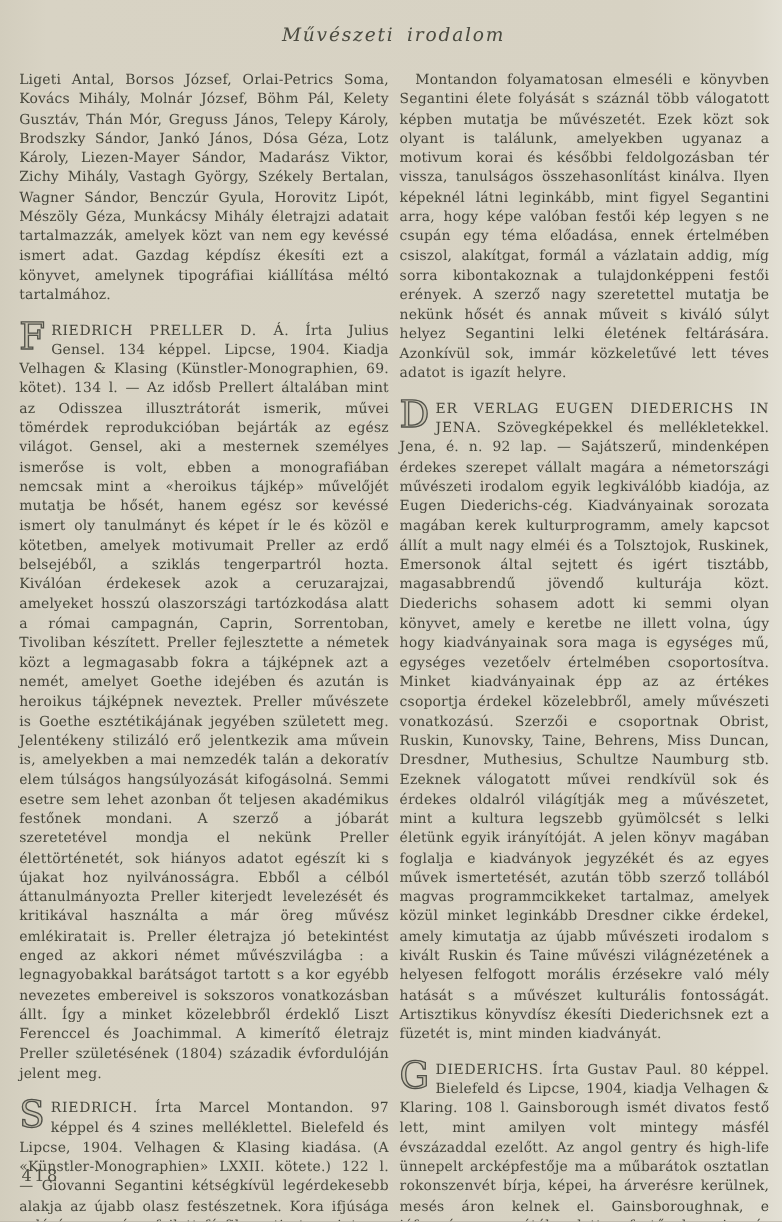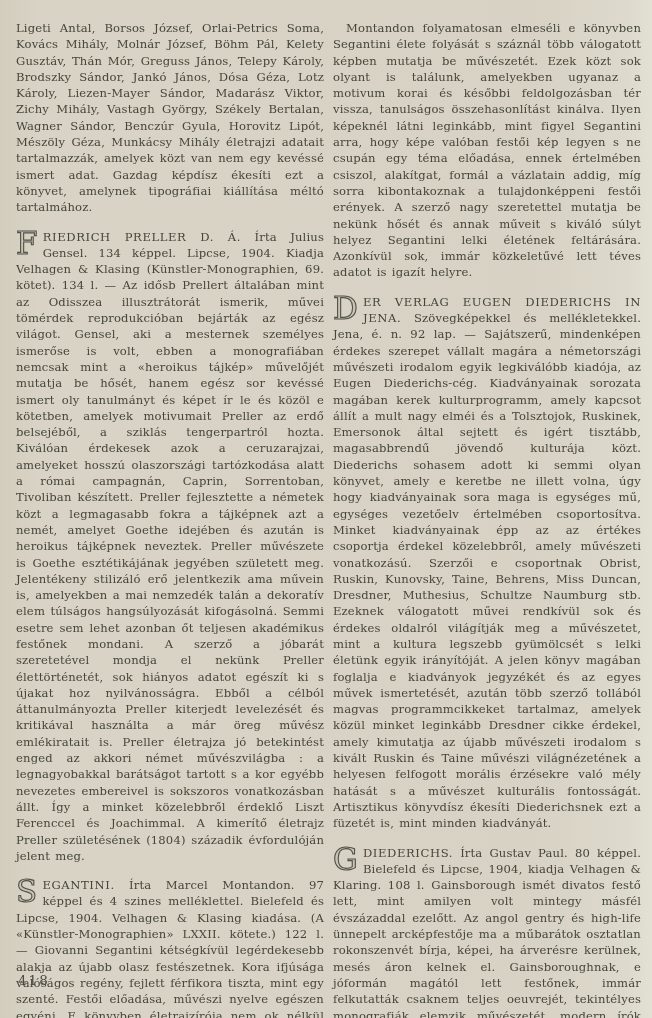--- a/index.html
+++ b/index.html
@@ -57,31 +57,32 @@
     font-size:13.5px;
     letter-spacing:2px;
     color:#4b4b40;
   }
 </style>
 </head>
 <body>
 
 <div class="page">
 
+  <div class="header">Művészeti irodalom</div>
 
   <div class="columns">
 
     <div class="col">
 
       <p class="para"><span>Ligeti Antal, Borsos József, Orlai-Petrics Soma, Kovács Mihály, Molnár József, Böhm Pál, Kelety Gusztáv, Thán Mór, Greguss János, Telepy Károly, Brodszky Sándor, Jankó János, Dósa Géza, Lotz Károly, Liezen-Mayer Sándor, Madarász Viktor, Zichy Mihály, Vastagh György, Székely Bertalan, Wagner Sándor, Benczúr Gyula, Horovitz Lipót, Mészöly Géza, Munkácsy Mihály életrajzi adatait tartalmazzák, amelyek közt van nem egy kevéssé ismert adat. Gazdag képdísz ékesíti ezt a könyvet, amelynek tipográfiai kiállítása méltó tartalmához.</span></p>
 
       <p class="para section"><span class="initial">F</span><span class="lead">RIEDRICH PRELLER D. Á.</span>
         <span>Írta Julius Gensel. 134 képpel. Lipcse, 1904. Kiadja Velhagen &amp; Klasing (Künstler-Monographien, 69. kötet). 134 l. — Az idősb Prellert általában mint az Odisszea illusztrátorát ismerik, művei tömérdek reprodukcióban bejárták az egész világot. Gensel, aki a mesternek személyes ismerőse is volt, ebben a monografiában nemcsak mint a «heroikus tájkép» művelőjét mutatja be hősét, hanem egész sor kevéssé ismert oly tanulmányt és képet ír le és közöl e kötetben, amelyek motivumait Preller az erdő belsejéből, a sziklás tengerpartról hozta. Kiválóan érdekesek azok a ceruzarajzai, amelyeket hosszú olaszországi tartózkodása alatt a római campagnán, Caprin, Sorrentoban, Tivoliban készített. Preller fejlesztette a németek közt a legmagasabb fokra a tájképnek azt a nemét, amelyet Goethe idejében és azután is heroikus tájképnek neveztek. Preller művészete is Goethe esztétikájának jegyében született meg. Jelentékeny stilizáló erő jelentkezik ama művein is, amelyekben a mai nemzedék talán a dekoratív elem túlságos hangsúlyozását kifogásolná. Semmi esetre sem lehet azonban őt teljesen akadémikus festőnek mondani. A szerző a jóbarát szeretetével mondja el nekünk Preller élettörténetét, sok hiányos adatot egészít ki s újakat hoz nyilvánosságra. Ebből a célból áttanulmányozta Preller kiterjedt levelezését és kritikával használta a már öreg művész emlékiratait is. Preller életrajza jó betekintést enged az akkori német művészvilágba : a legnagyobakkal barátságot tartott s a kor egyébb nevezetes embereivel is sokszoros vonatkozásban állt. Így a minket közelebbről érdeklő Liszt Ferenccel és Joachimmal. A kimerítő életrajz Preller születésének (1804) századik évfordulóján jelent meg.</span></p>
 
-      <p class="para section"><span class="initial">S</span><span class="lead">EGANTINI.</span>
+      <p class="para section"><span class="initial">S</span><span class="lead">RIEDRICH.</span>
         <span>Írta Marcel Montandon. 97 képpel és 4 szines melléklettel. Bielefeld és Lipcse, 1904. Velhagen &amp; Klasing kiadása. (A «Künstler-Monographien» LXXII. kötete.) 122 l. — Giovanni Segantini kétségkívül legérdekesebb alakja az újabb olasz festészetnek. Kora ifjúsága valóságos regény, fejlett férfikora tiszta, mint egy szenté. Festői előadása, művészi nyelve egészen egyéni. E könyvben életrajzírója nem ok nélkül idézi szószerint Segantini nyilatkozatát az ő színbontó előadásáról : sokan ugyanis azt állítgatják, hogy Segantini ezt a festési módot másoktól, talán francia művészektől vette át. De az Alpesek e finomlelkű festője maga is súlyt helyez arra, hogy e részben semmit sem kölcsönzött másoktól, legkevésbbé a pointillistáktól, akiket pedig vonatkozásba szoktak hozni az alpesi mesterrel.</span></p>
 
     </div>
 
     <div class="col">
 
       <p class="para indent"><span>Montandon folyamatosan elmeséli e könyvben Segantini élete folyását s száznál több válogatott képben mutatja be művészetét. Ezek közt sok olyant is találunk, amelyekben ugyanaz a motivum korai és későbbi feldolgozásban tér vissza, tanulságos összehasonlítást kinálva. Ilyen képeknél látni leginkább, mint figyel Segantini arra, hogy képe valóban festői kép legyen s ne csupán egy téma előadása, ennek értelmében csiszol, alakítgat, formál a vázlatain addig, míg sorra kibontakoznak a tulajdonképpeni festői erények. A szerző nagy szeretettel mutatja be nekünk hősét és annak műveit s kiváló súlyt helyez Segantini lelki életének feltárására. Azonkívül sok, immár közkeletűvé lett téves adatot is igazít helyre.</span></p>
 
       <p class="para section"><span class="initial">D</span><span class="lead">ER VERLAG EUGEN DIEDERICHS IN JENA.</span>
         <span>Szövegképekkel és mellékletekkel. Jena, é. n. 92 lap. — Sajátszerű, mindenképen érdekes szerepet vállalt magára a németországi művészeti irodalom egyik legkiválóbb kiadója, az Eugen Diederichs-cég. Kiadványainak sorozata magában kerek kulturprogramm, amely kapcsot állít a mult nagy elméi és a Tolsztojok, Ruskinek, Emersonok által sejtett és igért tisztább, magasabbrendű jövendő kulturája közt. Diederichs sohasem adott ki semmi olyan könyvet, amely e keretbe ne illett volna, úgy hogy kiadványainak sora maga is egységes mű, egységes vezetőelv értelmében csoportosítva. Minket kiadványainak épp az az értékes csoportja érdekel közelebbről, amely művészeti vonatkozású. Szerzői e csoportnak Obrist, Ruskin, Kunovsky, Taine, Behrens, Miss Duncan, Dresdner, Muthesius, Schultze Naumburg stb. Ezeknek válogatott művei rendkívül sok és érdekes oldalról világítják meg a művészetet, mint a kultura legszebb gyümölcsét s lelki életünk egyik irányítóját. A jelen könyv magában foglalja e kiadványok jegyzékét és az egyes művek ismertetését, azután több szerző tollából magvas programmcikkeket tartalmaz, amelyek közül minket leginkább Dresdner cikke érdekel, amely kimutatja az újabb művészeti irodalom s kivált Ruskin és Taine művészi világnézetének a helyesen felfogott morális érzésekre való mély hatását s a művészet kulturális fontosságát. Artisztikus könyvdísz ékesíti Diederichsnek ezt a füzetét is, mint minden kiadványát.</span></p>

